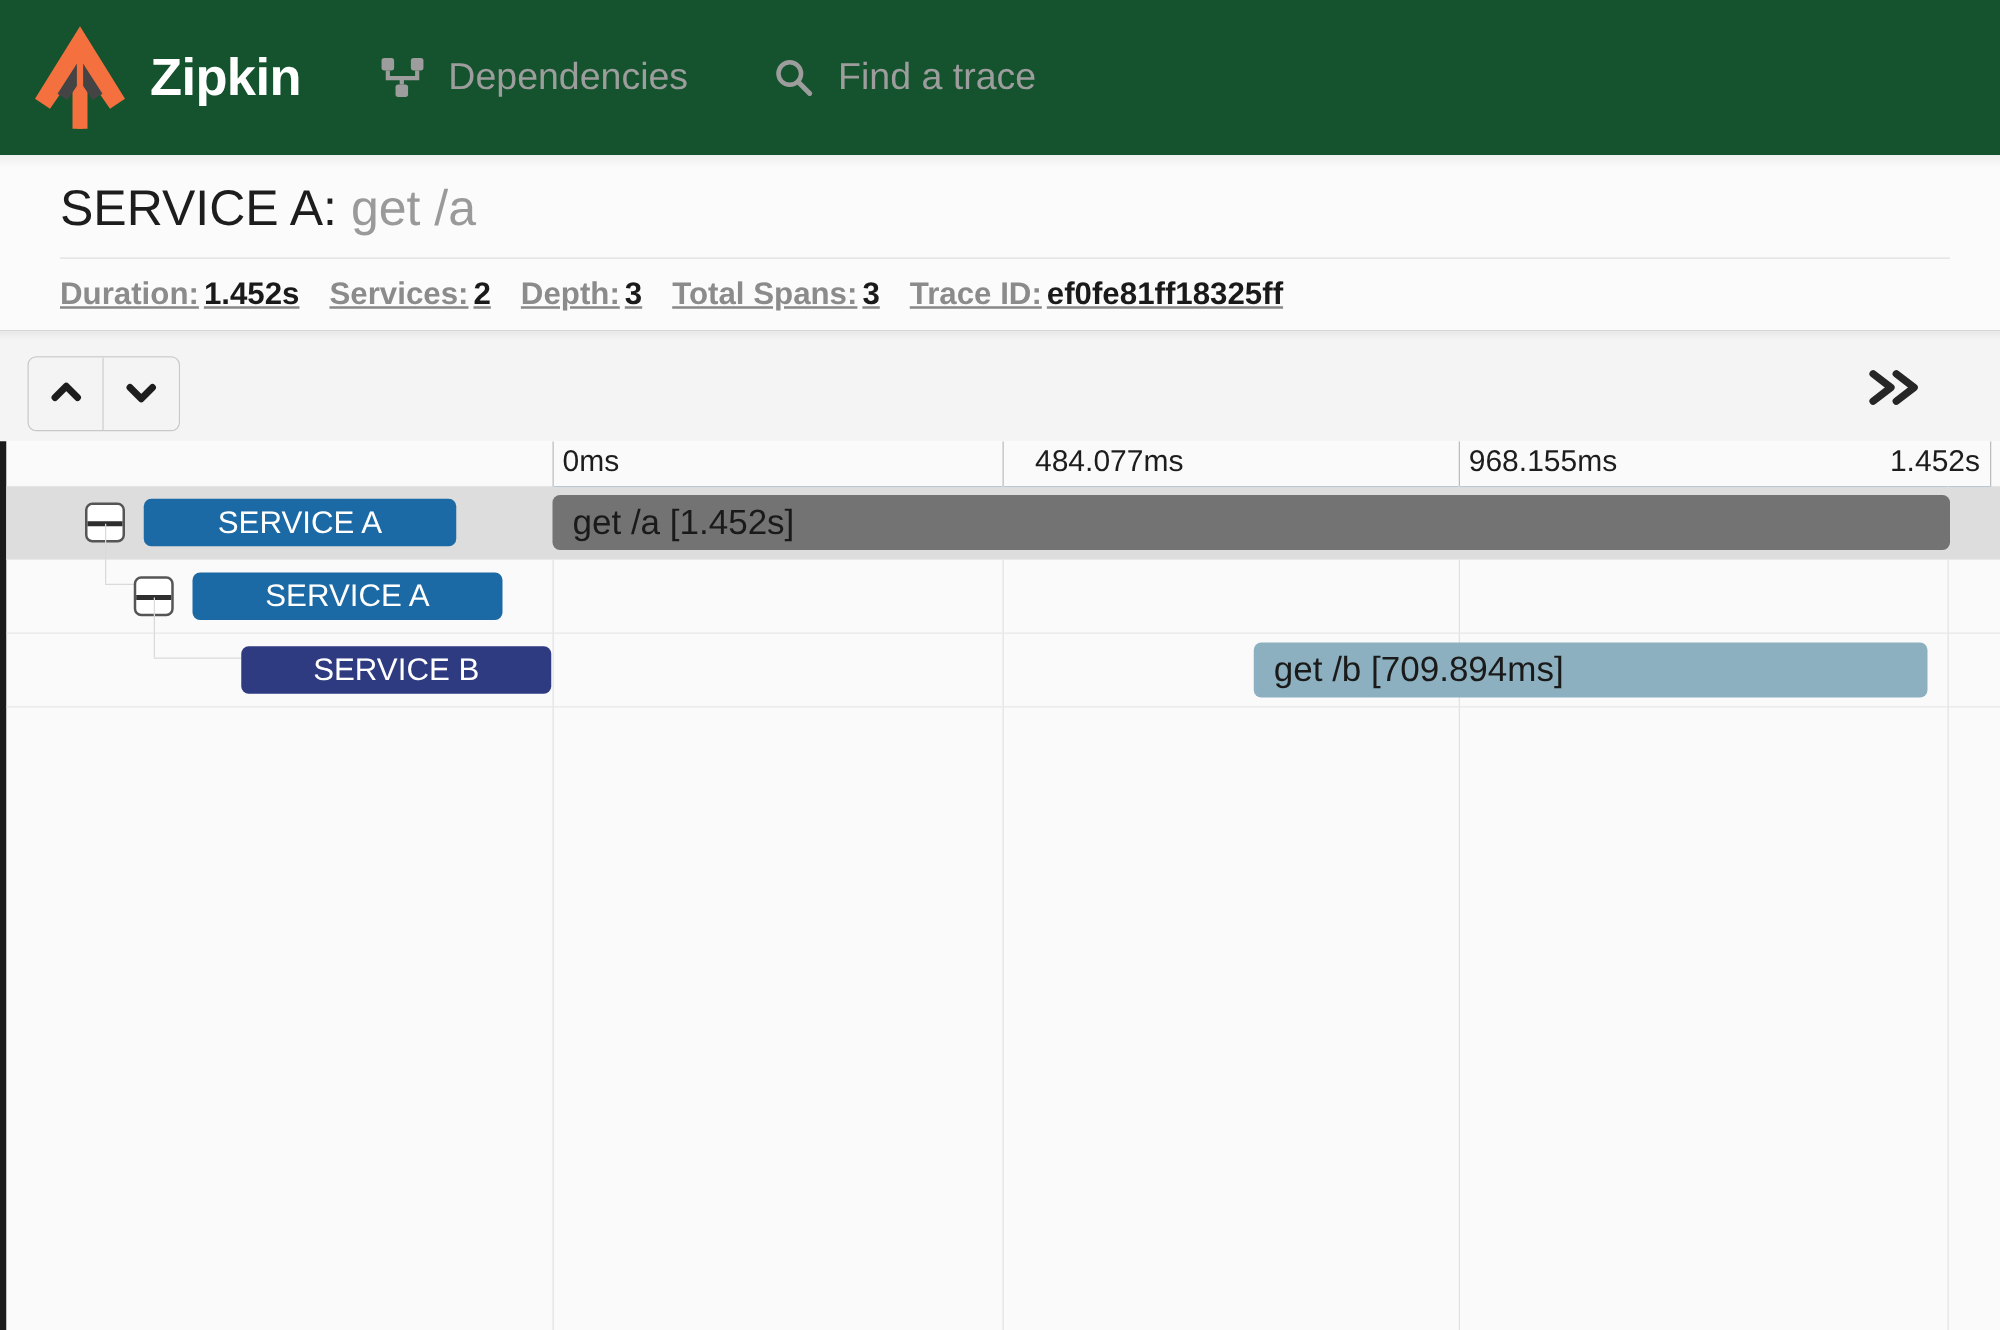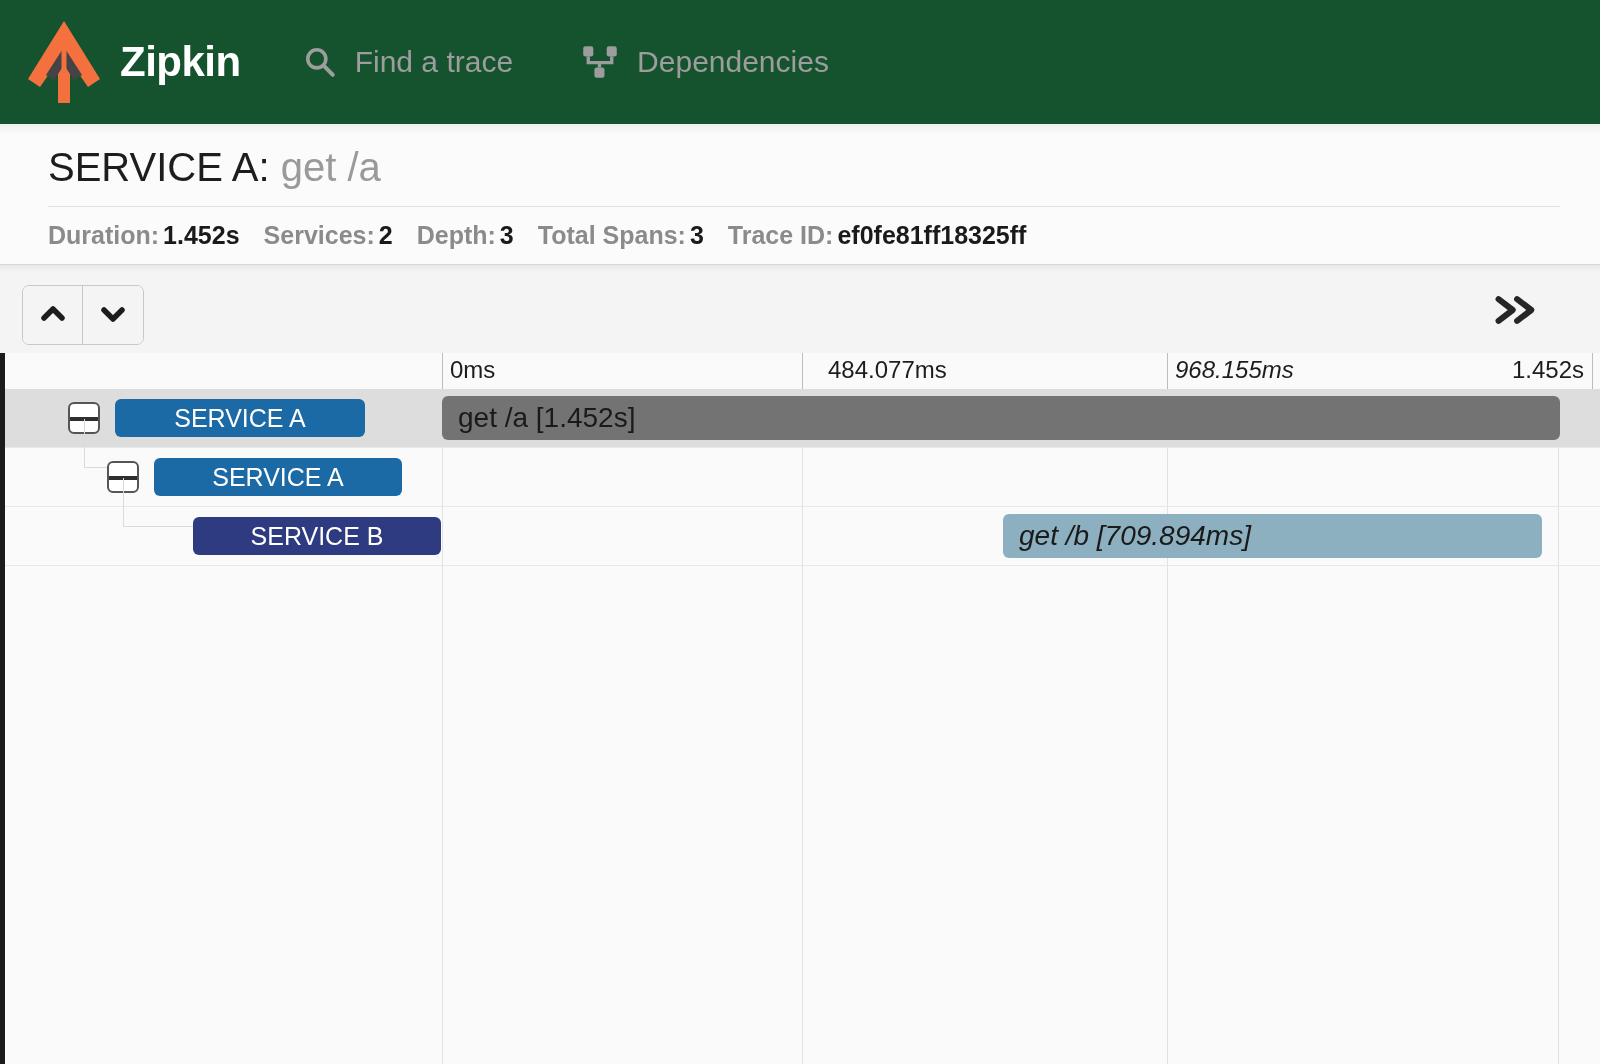--- a/index.html
+++ b/index.html
@@ -113,21 +113,21 @@
   }
   .trace-meta .lbl {
     color: #8b8b8b;
     font-weight: bold;
   }
   .trace-meta .val {
     color: #1a1a1a;
     font-weight: bold;
     margin-left: 4px;
   }
-  .trace-meta .grp { margin-right: 24px; }
+  .trace-meta .grp { margin-right: 24px; text-decoration: underline; }
 
   
   .toolbar {
     position: absolute;
     left: 0; top: 265px;
     width: 1600px;
     height: 88px;
     background: linear-gradient(#e8e8e8 0px, #f4f4f4 7px, #f4f4f4 100%);
     box-sizing: border-box;
   }
@@ -312,39 +312,39 @@
         <path d="M38 30 L56 58 L48 63 L38 48 L28 63 L20 58 Z" fill="#444444"></path>
         <rect x="35.5" y="28" width="5" height="58" fill="#f4713f"></rect>
       </svg>
     </span>
     <span class="brand-name">Zipkin</span>
   </a>
 
   <div class="nav-links">
     <a class="nav-link" href="#">
       <span class="nav-icon">
-        <svg viewBox="0 0 32 32" width="34" height="34" aria-hidden="true">
-          <circle cx="13" cy="13" r="8.5" fill="none" stroke="#9d9d9d" stroke-width="3.4"></circle>
-          <line x1="19.2" y1="19.2" x2="28" y2="28" stroke="#9d9d9d" stroke-width="3.8" stroke-linecap="round"></line>
-        </svg>
-      </span>
-      <span>Find a trace</span>
-    </a>
-
-    <a class="nav-link" href="#">
-      <span class="nav-icon">
         <svg viewBox="0 0 34 34" width="38" height="38" aria-hidden="true">
           <rect x="2" y="3" width="9" height="9" rx="2" fill="#9d9d9d"></rect>
           <rect x="23" y="3" width="9" height="9" rx="2" fill="#9d9d9d"></rect>
           <rect x="12" y="22" width="9" height="9" rx="2" fill="#9d9d9d"></rect>
           <path d="M6.5 12 L6.5 17.5 L27.5 17.5 L27.5 12" fill="none" stroke="#9d9d9d" stroke-width="3"></path>
           <line x1="16.5" y1="17.5" x2="16.5" y2="22" stroke="#9d9d9d" stroke-width="3"></line>
         </svg>
       </span>
       <span>Dependencies</span>
+    </a>
+
+    <a class="nav-link" href="#">
+      <span class="nav-icon">
+        <svg viewBox="0 0 32 32" width="34" height="34" aria-hidden="true">
+          <circle cx="13" cy="13" r="8.5" fill="none" stroke="#9d9d9d" stroke-width="3.4"></circle>
+          <line x1="19.2" y1="19.2" x2="28" y2="28" stroke="#9d9d9d" stroke-width="3.8" stroke-linecap="round"></line>
+        </svg>
+      </span>
+      <span>Find a trace</span>
     </a>
   </div>
 </div>
 
 <div class="trace-header">
   <h1 class="trace-title">
     <span class="svc">SERVICE A</span><span class="colon">:</span>
     <span class="op">get /a</span>
   </h1>
   <div class="trace-rule"></div>
@@ -379,21 +379,21 @@
       </svg>
     </span>
   </div>
 </div>
 
 <div class="trace-body">
 
   <div class="ruler">
     <div class="tick" style="left:0px;">0ms</div>
     <div class="tick" style="left:360px;padding-left:25px;">484.077ms</div>
-    <div class="tick" style="left:725px;font-style:italic;">968.155ms</div>
+    <div class="tick" style="left:725px;">968.155ms</div>
     <div class="tick last" style="left:1010px; width:141px;">1.452s</div>
   </div>
 
   <div class="grid-col" style="left:437px;"></div>
   <div class="grid-col" style="left:797px;"></div>
   <div class="grid-col" style="left:1162px;"></div>
   <div class="grid-col" style="left:1553px;"></div>
 
   <div class="rows">
 
@@ -413,17 +413,17 @@
         <div class="svc-pill" style="left:149px; width:248px; background:#1b6aa5;">SERVICE A</div>
       </div>
     </div>
 
     <div class="row">
       <div class="row-label-zone">
         <div class="tree-line-v" style="left:118px; top:-29px; height:48px;"></div>
         <div class="tree-line-h" style="left:118px; top:19px; width:72px;"></div>
         <div class="svc-pill" style="left:188px; width:248px; background:#2e3b80;">SERVICE B</div>
       </div>
-      <div class="bar" style="left:998px; width:539px;font-style:italic;">get /b [709.894ms]</div>
+      <div class="bar" style="left:998px; width:539px;">get /b [709.894ms]</div>
     </div>
 
   </div>
 </div>
 
 </body></html>

